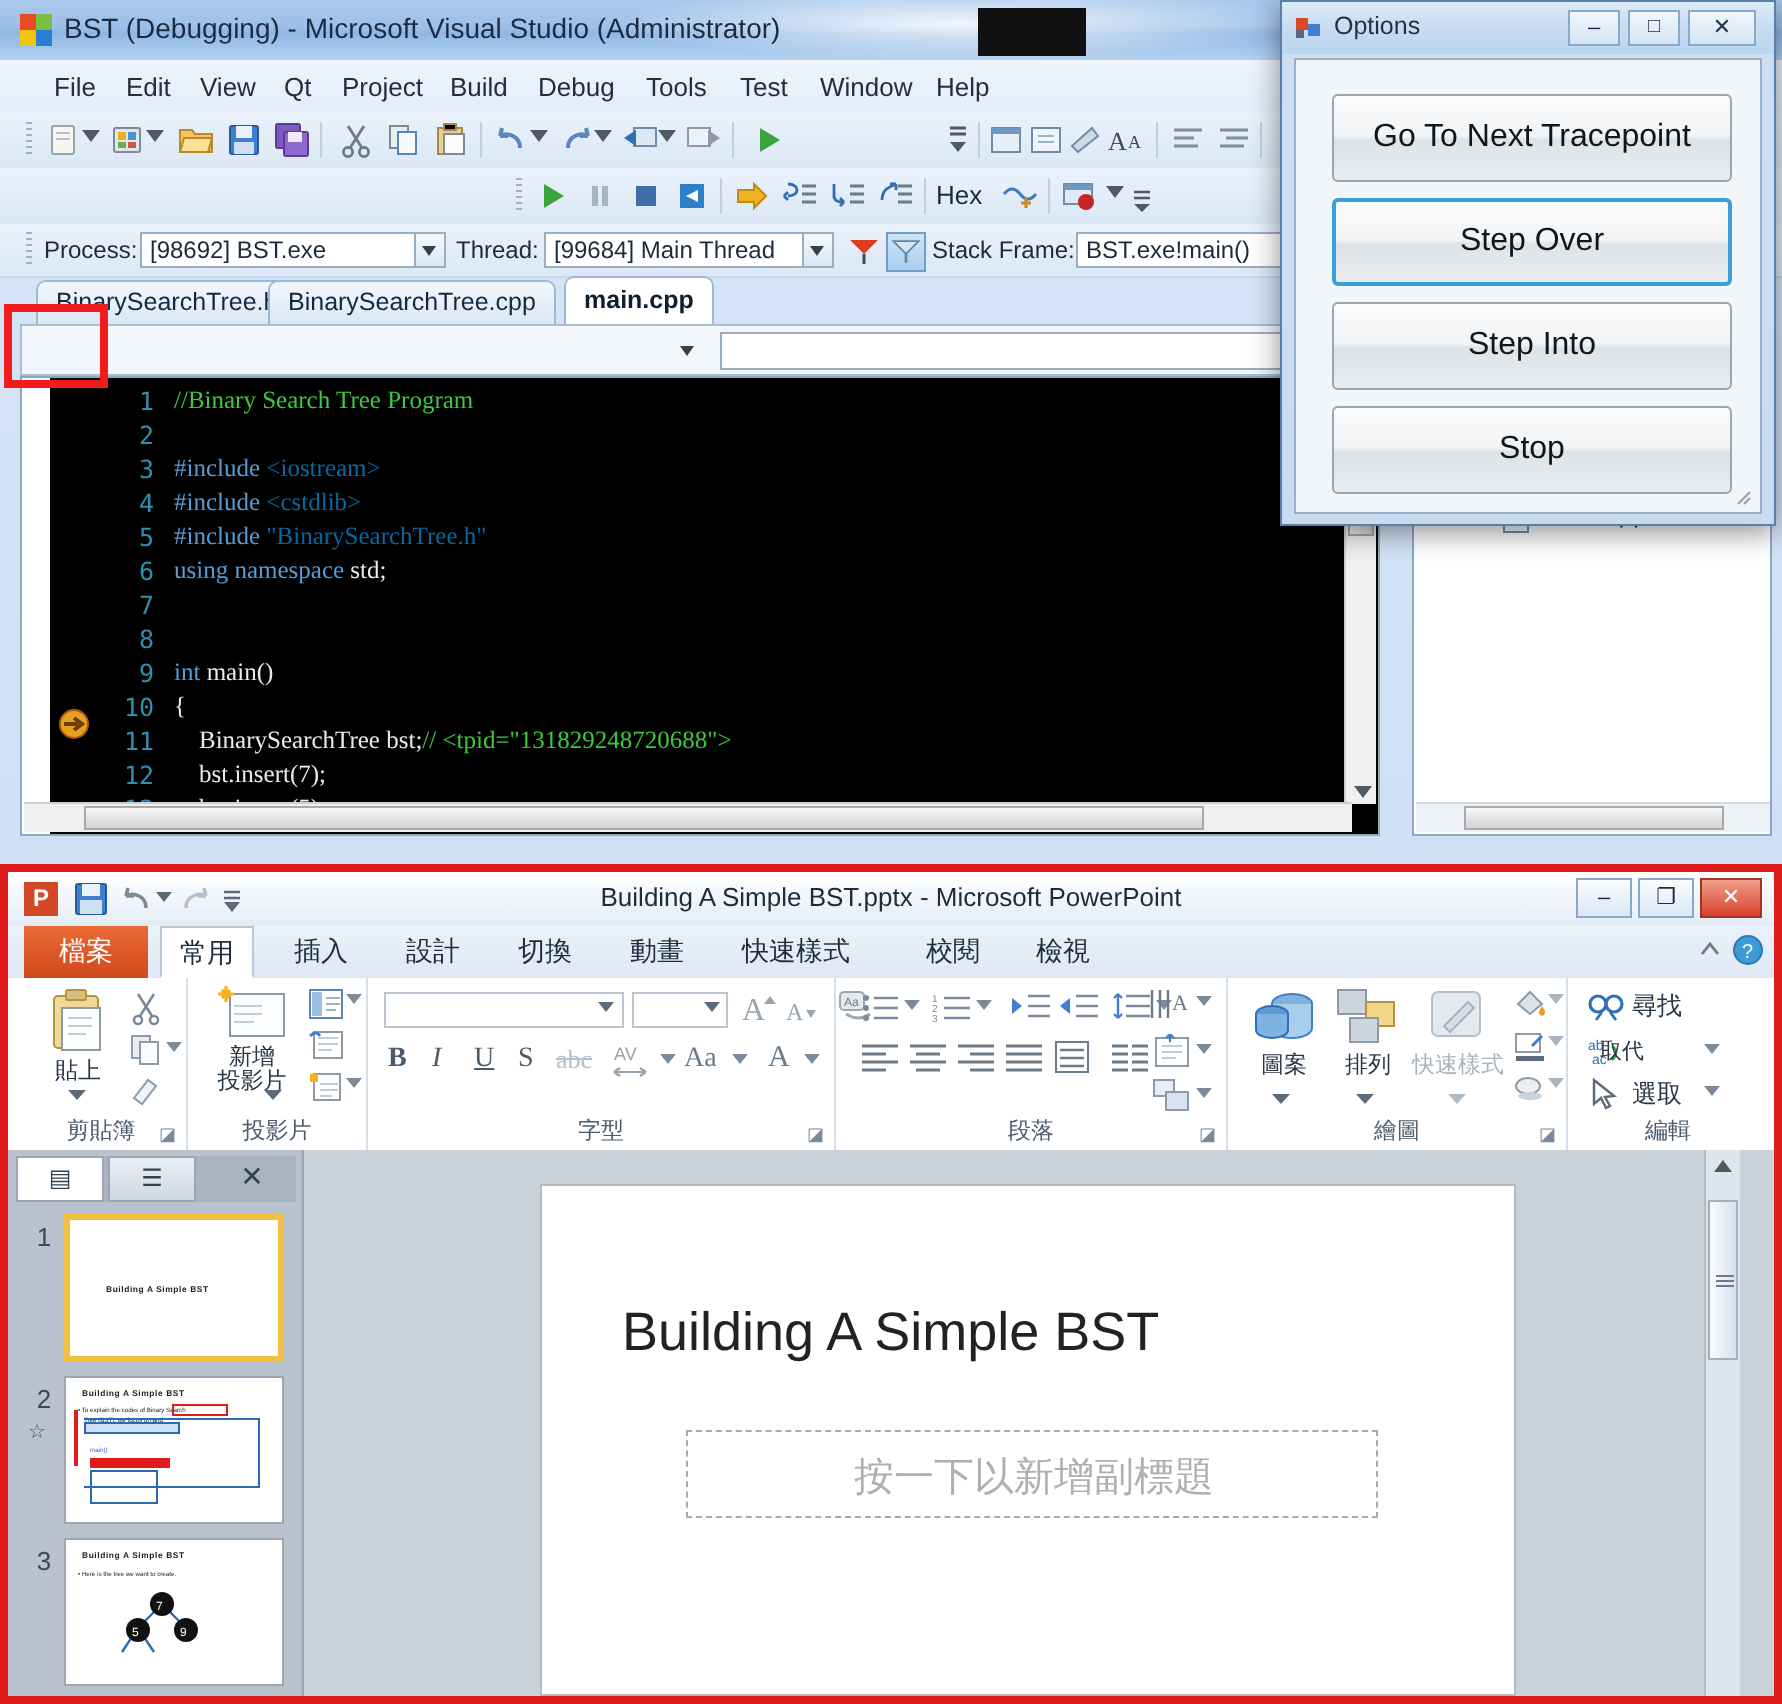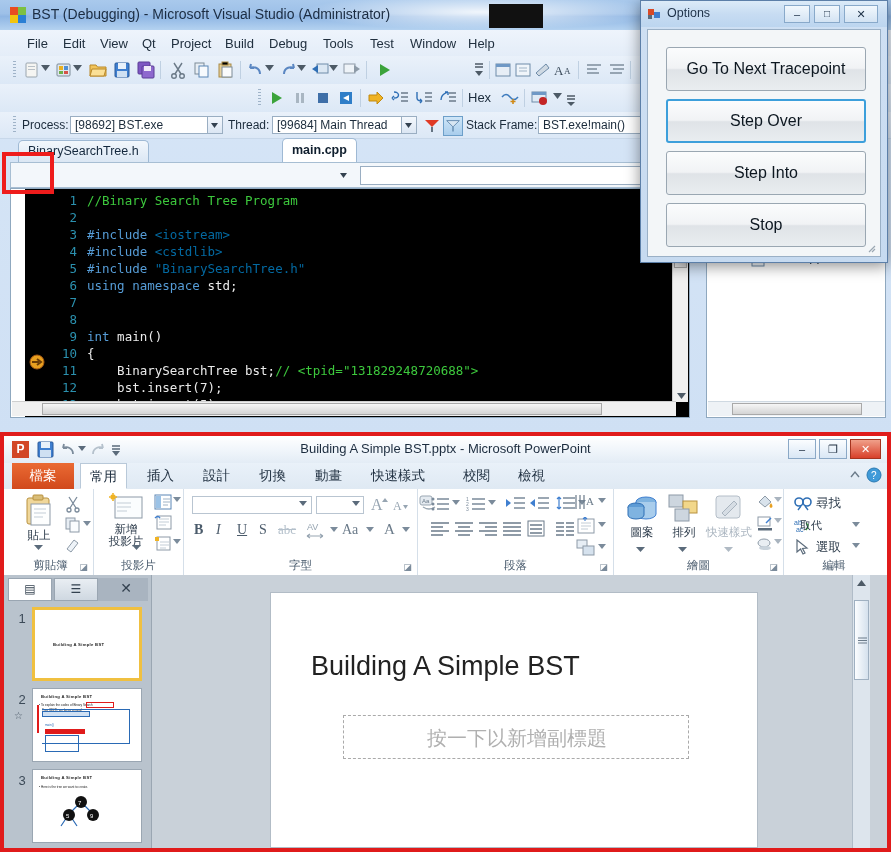--- a/index.html
+++ b/index.html
@@ -59,21 +59,21 @@
     font-size:12px;color:#1b2b3b;padding:1px 4px;box-sizing:border-box;}
   #vs-scope-combo2{left:360px;top:166px;width:325px;height:19px;background:#fff;border:1px solid #9aaec2;box-sizing:border-box;}
 
   
   #vs-editor{left:10px;top:188px;width:680px;height:230px;background:#000;
     border:1px solid #8fa8bf;box-sizing:border-box;overflow:hidden;}
   #vs-gutter{left:0;top:0;width:14px;height:228px;background:#fff;}
   #vs-bpmargin{left:14px;top:0;width:16px;height:228px;background:#000;}
   .code-line{left:18px;height:17px;font-family:"DejaVu Sans Mono", monospace;font-size:12.5px;white-space:pre;}
   .lnum{position:absolute;left:0;width:48px;text-align:right;color:#2b91af;}
-  .ctext{position:absolute;left:58px;}
+  .ctext{position:absolute;left:58px;font-family:Liberation Serif, serif;}
   .c-green{color:#3dc93d;}
   .c-blue{color:#569cd6;}
   .c-orange{color:#0369a1;}
   .c-white{color:#eaeaea;}
   #bp-highlight{left:2px;top:152px;width:52px;height:42px;border:4px solid #ee1c1c;box-sizing:border-box;z-index:30;}
   #bp-arrow{left:18px;top:165px;width:16px;height:16px;z-index:31;}
   #vs-vscroll{right:1px;top:1px;width:15px;height:212px;background:#f0f0f0;border-left:1px solid #cfcfcf;}
   #vs-vthumb{left:1px;top:40px;width:13px;height:38px;background:linear-gradient(90deg,#f6f6f6,#d4d4d4);border:1px solid #a9a9a9;box-sizing:border-box;}
   #vs-hscroll{left:1px;bottom:1px;width:664px;height:14px;background:#f0f0f0;border-top:1px solid #cfcfcf;}
   #vs-hthumb{left:30px;top:1px;width:560px;height:12px;background:linear-gradient(180deg,#f6f6f6,#d4d4d4);border:1px solid #a9a9a9;box-sizing:border-box;}
@@ -449,20 +449,21 @@
           <path d="M3 4 h14 l-7 7 Z" fill="#d8e6f2" stroke="#5f86ab"></path>
           <path d="M10 11 v5" stroke="#5f86ab" stroke-width="1.5"></path>
         </svg>
       </div>
     <div class="abs lbl" style="left:466px">Stack Frame:</div>
     <div class="abs combo" style="left:538px;width:110px">BST.exe!main()</div>
   </div>
 
   <div class="abs" id="vs-tabstrip">
     <div class="abs vs-tab" style="left:8px">BinarySearchTree.h</div>
+    <div class="abs vs-tab" style="left:124px">BinarySearchTree.cpp</div>
     <div class="abs vs-tab active" style="left:272px">main.cpp</div>
   </div>
 
   <div class="abs" id="vs-scopebar"></div>
   <div class="abs" style="left:337px;top:166px">
     <svg width="13" height="19" viewBox="0 0 13 19">
         <path d="M3 7 L10 7 L6.5 12 Z" fill="#33414f"></path>
       </svg>
     </div>
   <div class="abs" id="vs-scope-combo2"></div>

